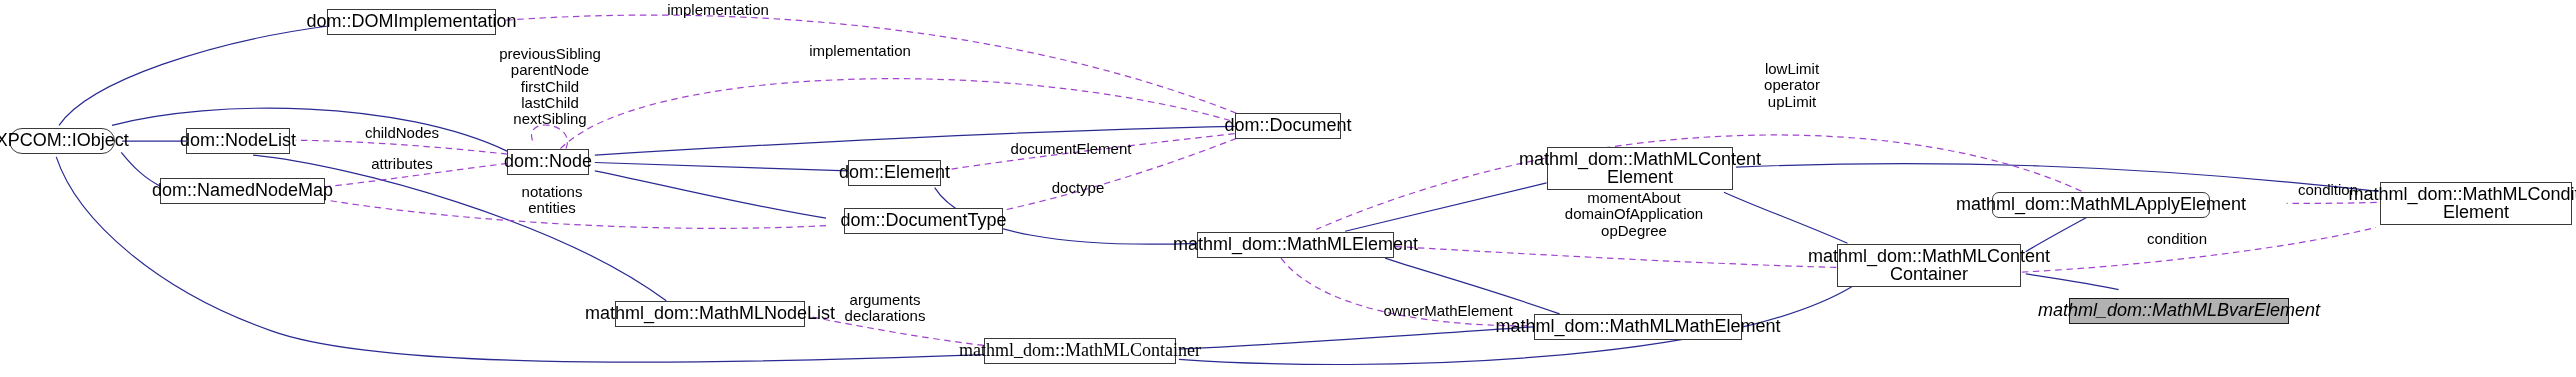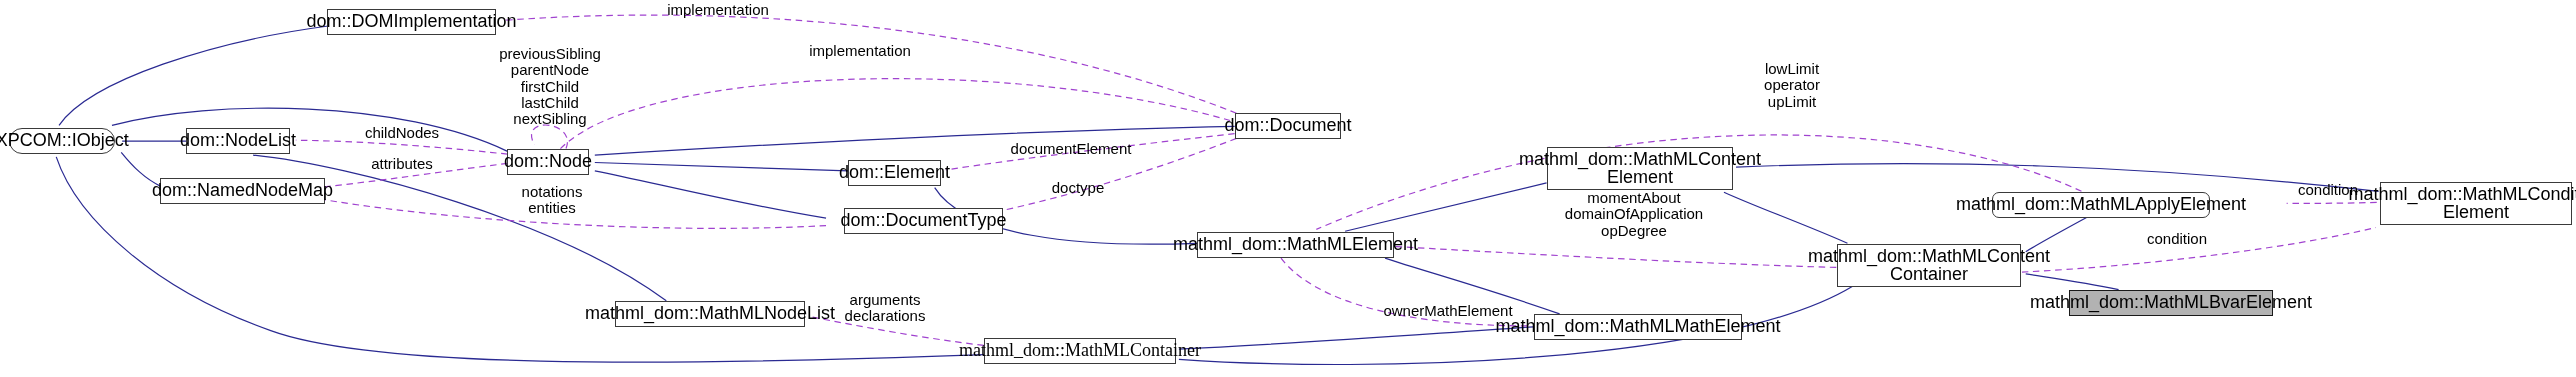--- a/index.html
+++ b/index.html
@@ -79,21 +79,21 @@
       <div class="node" style="left: 1197px; top: 232px; width: 197px; height: 26px;">mathml_dom::MathMLElement</div>
       <div class="node" style="left: 984px; top: 338px; width: 192px; height: 26px; font-family: Liberation Serif, serif;">mathml_dom::MathMLContainer</div>
       <div class="node" style="left: 1534px; top: 314px; width: 208px; height: 26px;">mathml_dom::MathMLMathElement</div>
       <div class="node" style="left: 1547px; top: 147px; width: 186px; height: 43px;">mathml_dom::MathMLContent
 Element</div>
       <div class="node" style="left: 1837px; top: 244px; width: 184px; height: 43px;">mathml_dom::MathMLContent
 Container</div>
       <div class="node" style="left: 1992px; top: 192px; width: 218px; height: 26px; border-radius: 7px;">mathml_dom::MathMLApplyElement</div>
       <div class="node" style="left: 2380px; top: 182px; width: 192px; height: 43px;">mathml_dom::MathMLCondition
 Element</div>
-      <div class="node hl" style="left: 2069px; top: 290px; width: 204px; height: 26px;">mathml_dom::MathMLBvarElement</div>
+      <div class="node hl" style="left: 2069px; top: 298px; width: 220px; height: 26px; font-style: italic;">mathml_dom::MathMLBvarElement</div>
     </div>
   <div id="labels-layer">
       <div class="edge-label" style="left: 718px; top: 1.9px;">implementation</div>
       <div class="edge-label" style="left: 550px; top: 46px;">previousSibling
 parentNode
 firstChild
 lastChild
 nextSibling</div>
       <div class="edge-label" style="left: 402px; top: 125px;">childNodes</div>
       <div class="edge-label" style="left: 402px; top: 156px;">attributes</div>

